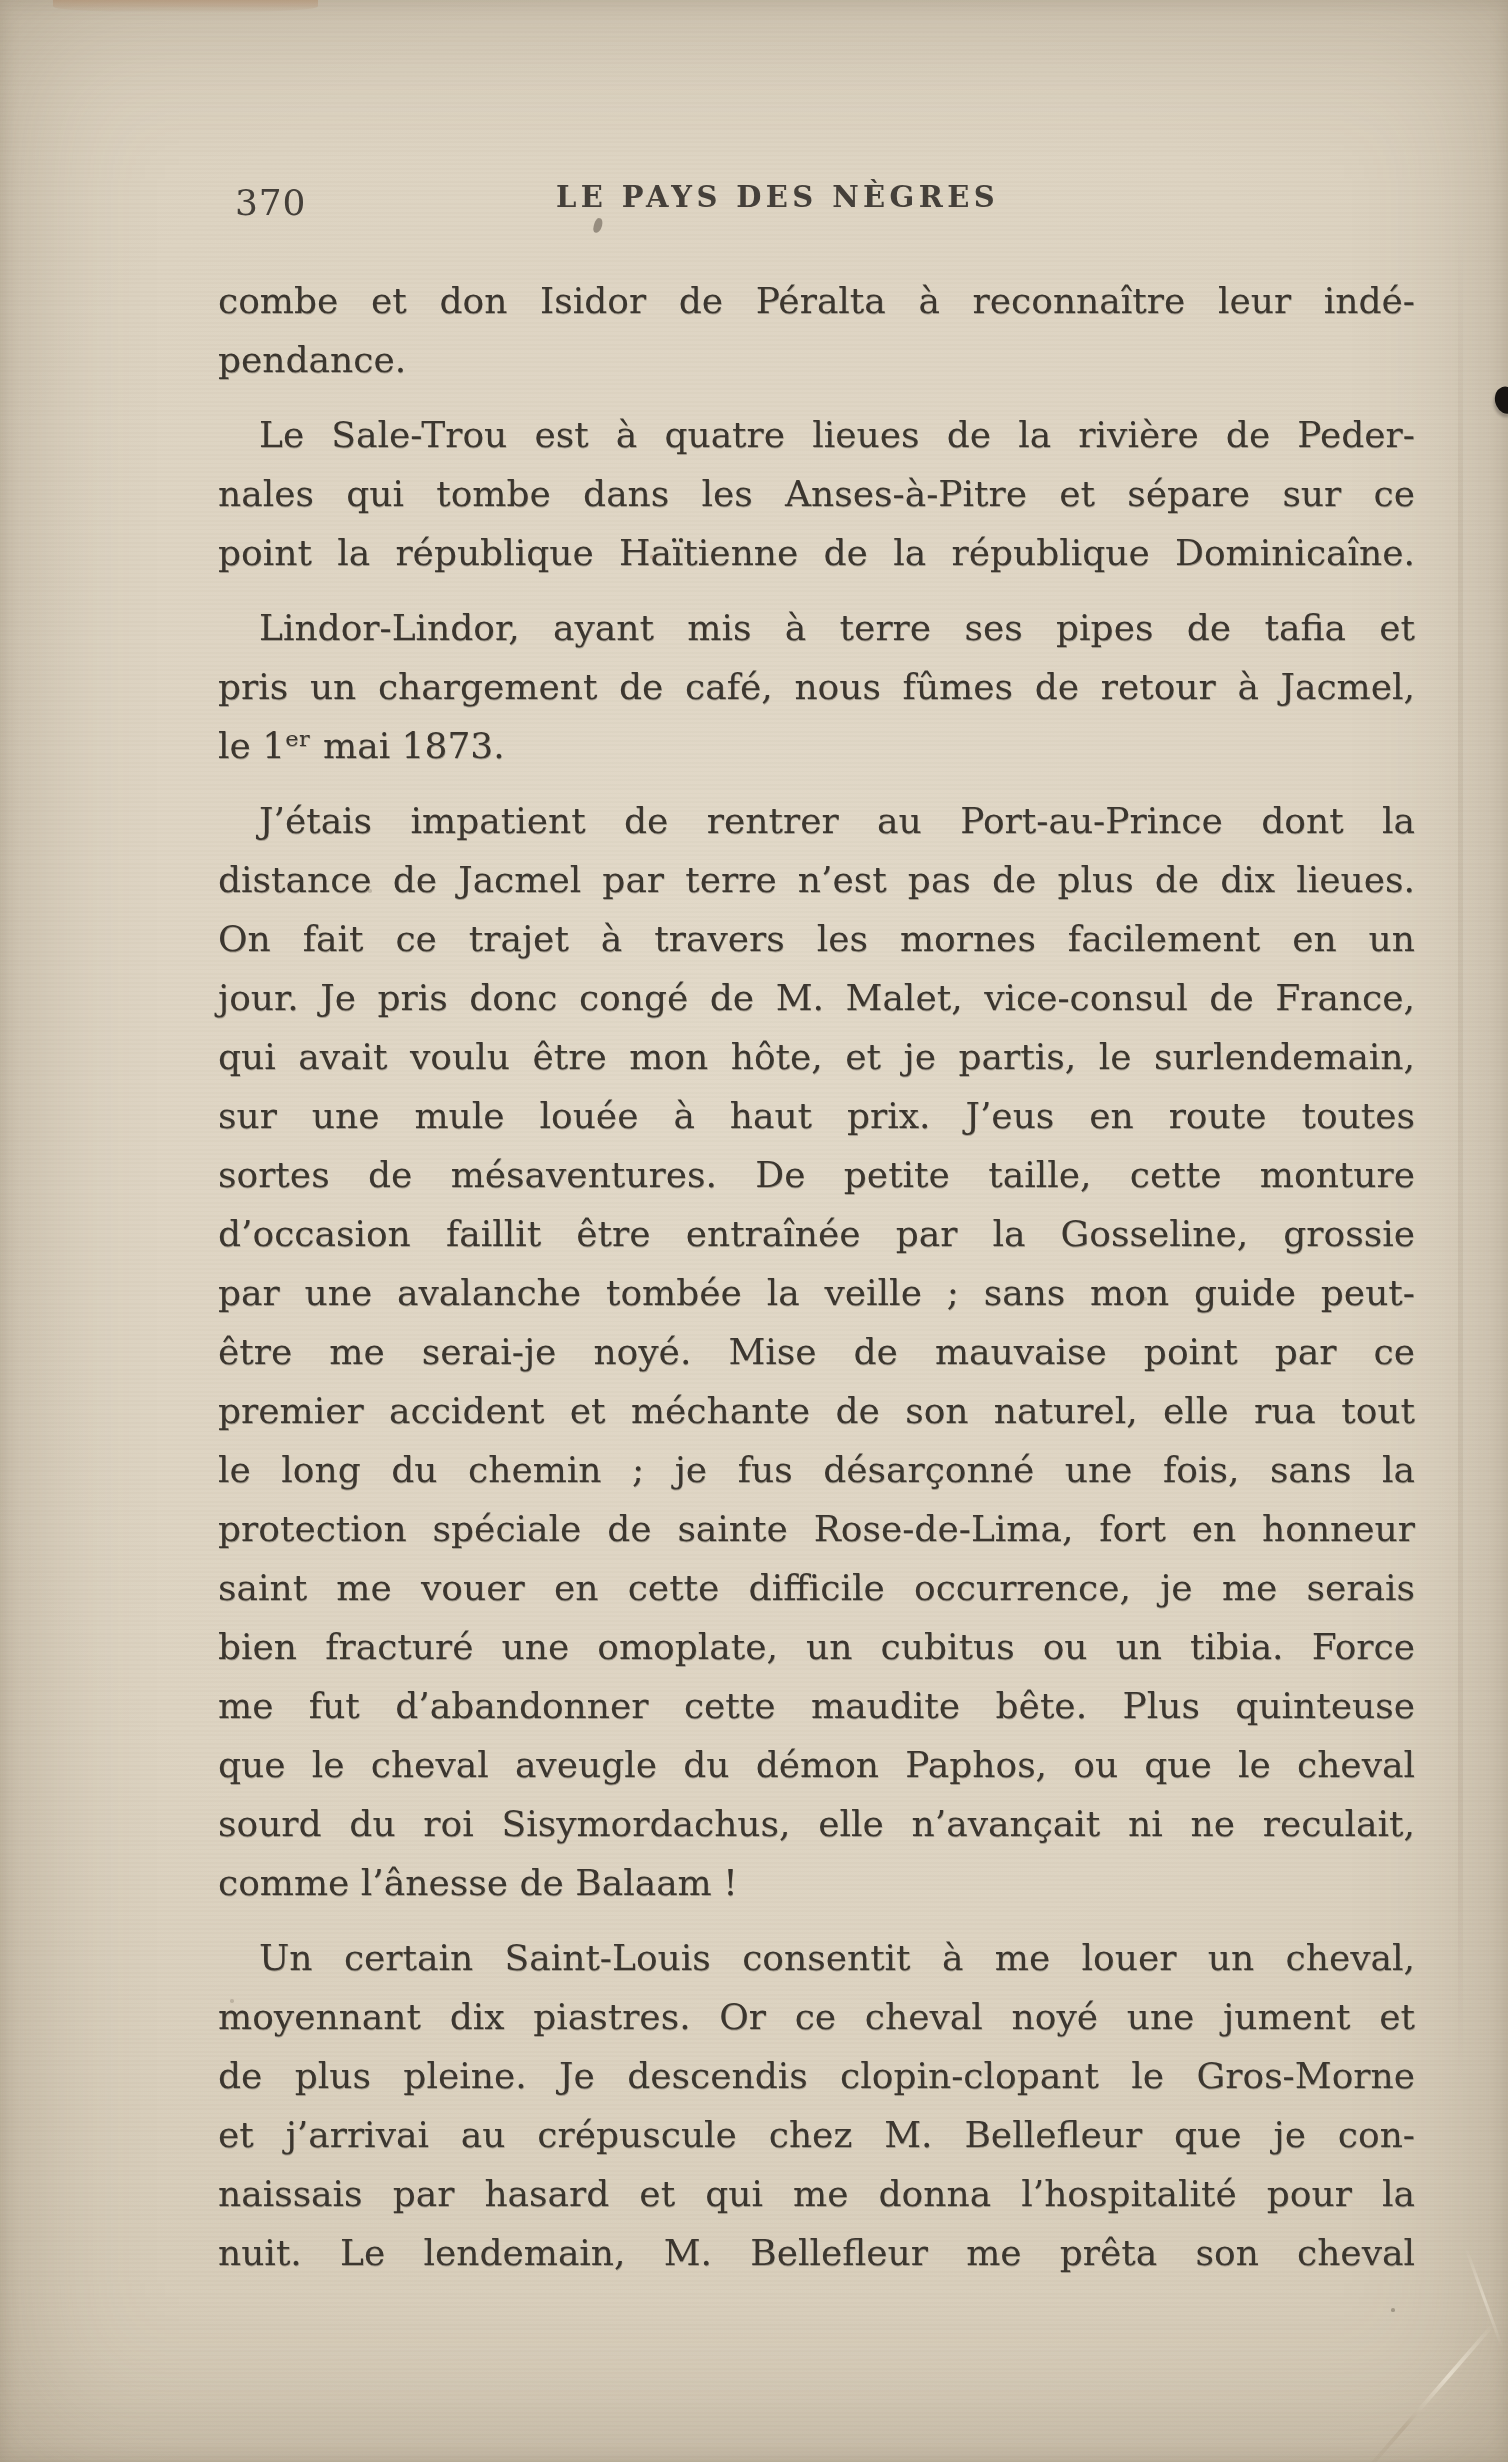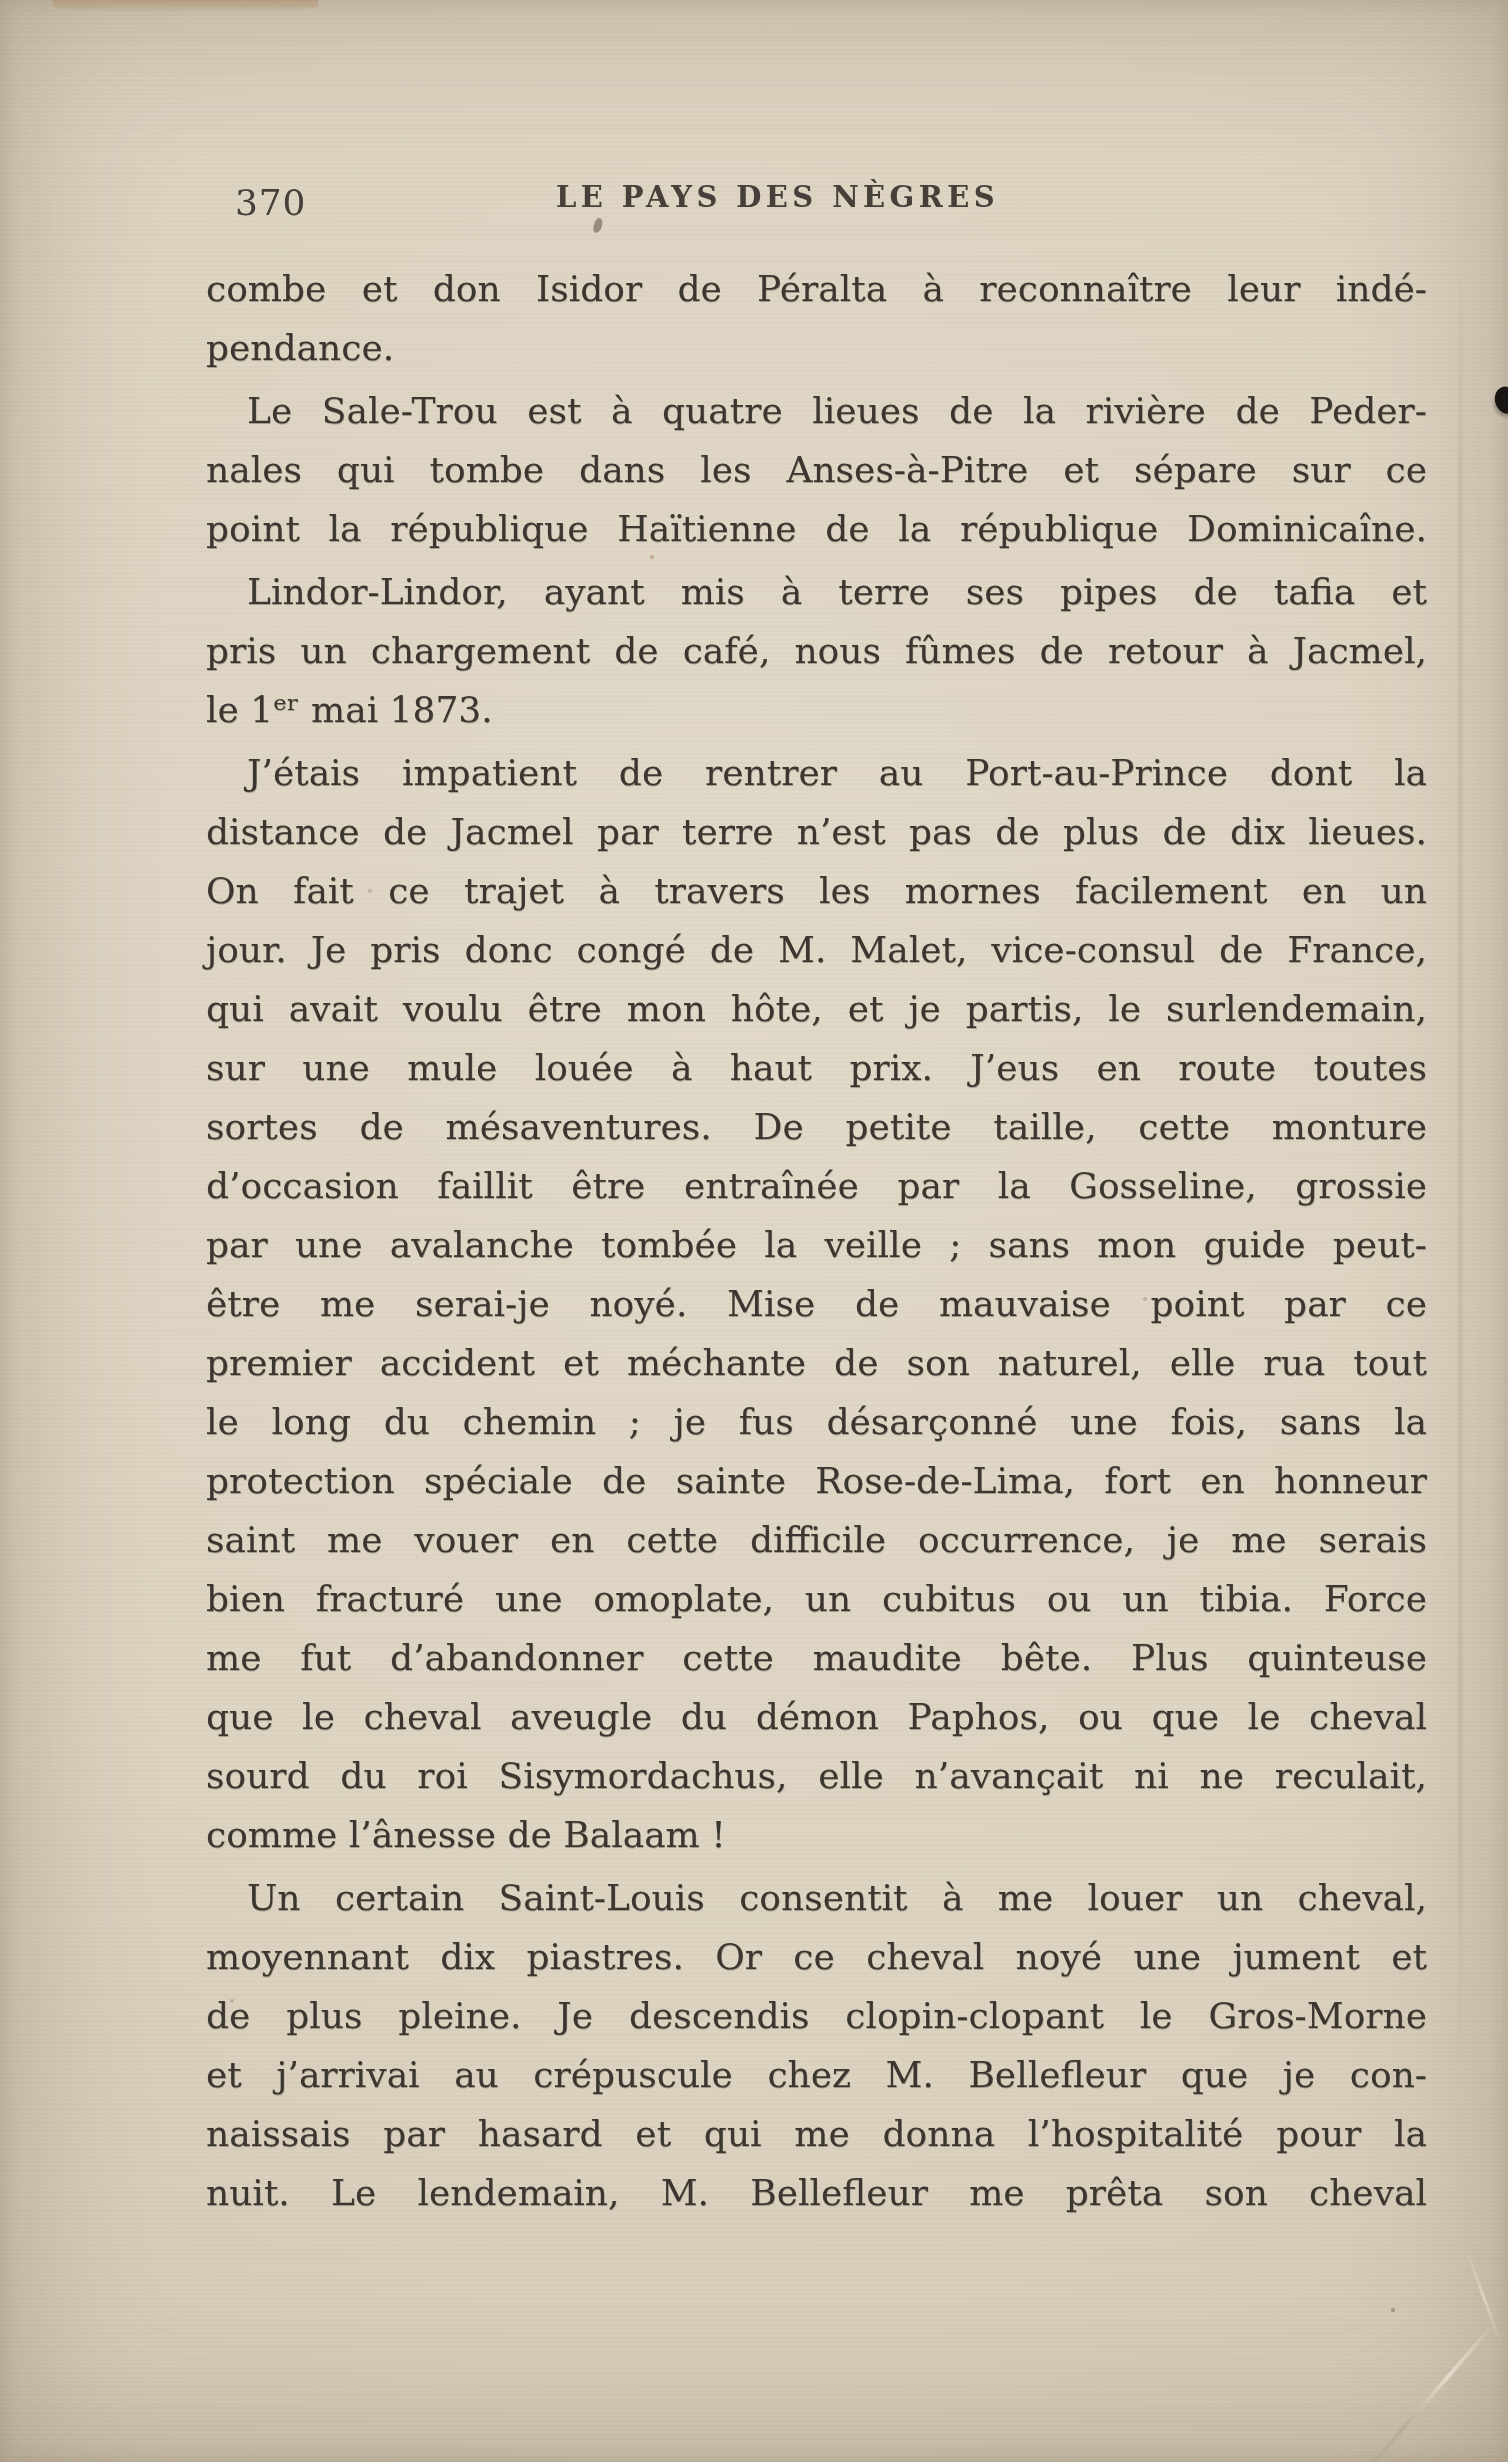--- a/index.html
+++ b/index.html
@@ -30,21 +30,21 @@
     font-size:29px; font-weight:bold; letter-spacing:4.4px;
     white-space:nowrap;
   }
   
   .textblock{
     position:absolute; left:202px; top:255px; width:1229px;
     color:#3b362f;
     font-size:36px; line-height:59px;
     text-shadow:0.4px 0.5px 0.6px rgba(59,54,47,0.35);
   }
-  .para{margin:4px;}
+  .para{margin:16px;}
   .line{
     text-align:justify;
     text-align-last:justify;
     height:59px;
     overflow:visible;
   }
   .line.unjust{ text-align-last:left; }
   .para.indent .line:first-child{ text-indent:41px; }
   
   .blot{

